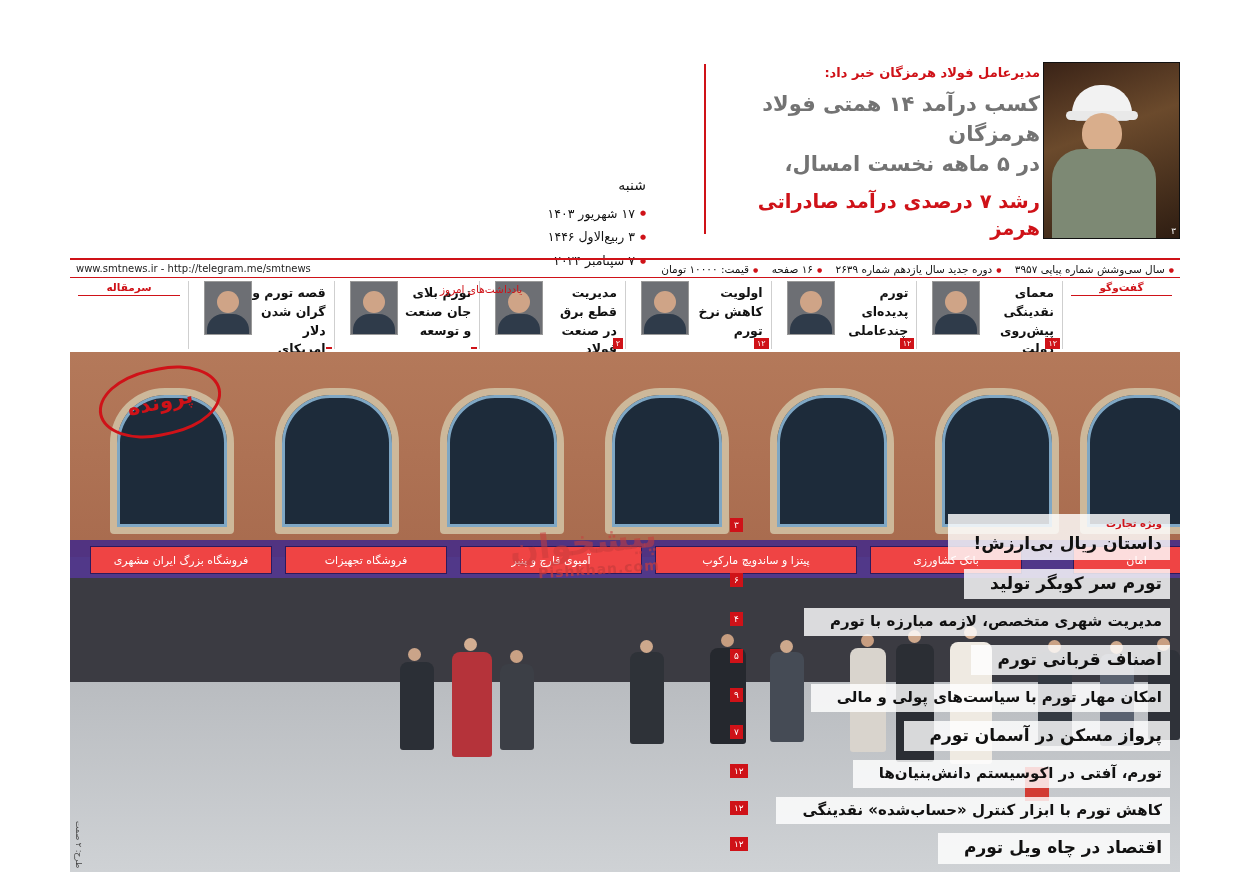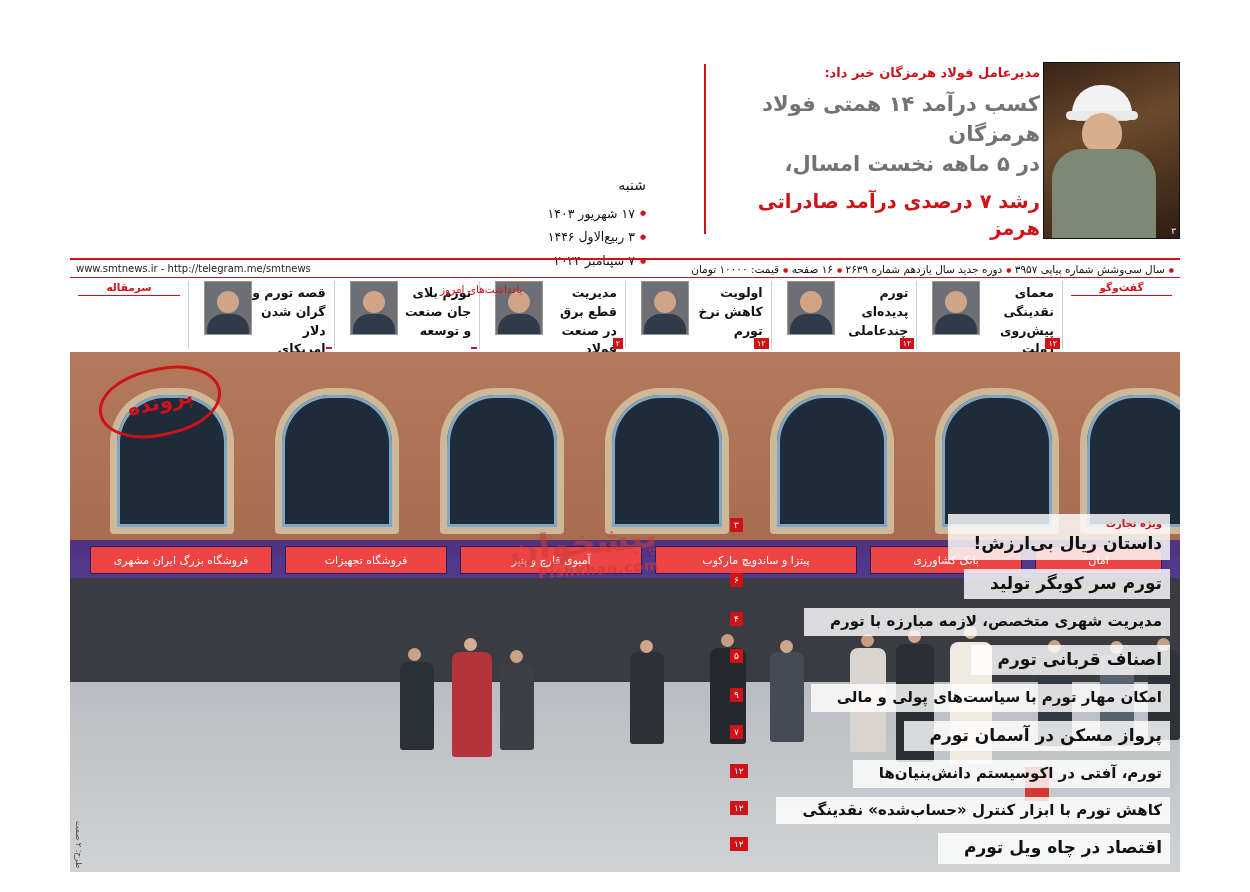--- a/index.html
+++ b/index.html
@@ -25,21 +25,21 @@
   .logo-top{position:absolute;right:0;top:18px;color:#cf1218;font-size:21px;font-weight:bold;direction:rtl;white-space:nowrap;}
   .logo-word{position:absolute;right:6px;top:40px;color:#e8121b;font-size:120px;font-weight:bold;line-height:1;letter-spacing:-4px;font-family:"DejaVu Sans",sans-serif;}
   .logo-sub{position:absolute;right:14px;top:176px;display:flex;gap:26px;direction:rtl;color:#e8121b;font-size:30px;font-weight:bold;}
   .date-block{position:absolute;right:534px;top:110px;text-align:right;direction:rtl;font-size:12.5px;color:#111;line-height:1.9;}
   .date-block .dow{font-size:14px;margin-bottom:3px;}
   .date-block .li:before{content:"\25CF";color:#cf1218;font-size:7px;vertical-align:middle;margin-left:5px;}
 
   
   .strip{position:absolute;left:70px;top:258px;width:1110px;height:20px;border-top:2px solid #cf1218;border-bottom:1px solid #cf1218;display:flex;align-items:center;justify-content:space-between;direction:rtl;font-size:10.5px;color:#111;padding:0 6px;box-sizing:border-box;}
   .strip .right{white-space:nowrap;}
-  .strip .right span{}
+  .strip .right span{margin-left:10px;}
   .strip .right .dot:before{content:"\25CF";color:#cf1218;font-size:6px;vertical-align:middle;margin-left:4px;}
   .strip .left{direction:ltr;font-size:10px;color:#222;}
 
   
   .teasers{position:absolute;left:70px;top:281px;width:1110px;height:68px;display:flex;direction:rtl;}
   .tz{position:relative;display:flex;flex-direction:row-reverse;align-items:flex-start;padding:0 8px;box-sizing:border-box;border-left:1px solid #cfcfcf;}
   .tz:last-child{border-left:none;}
   .tz .thumb{width:46px;height:52px;margin-right:0;margin-left:7px;background:#6d6f74;border:1px solid #999;position:relative;overflow:hidden;flex:0 0 auto;}
   .tz .thumb .f{position:absolute;left:12px;top:9px;width:22px;height:22px;background:#cfa487;border-radius:50%;}
   .tz .thumb .b{position:absolute;left:2px;top:32px;width:42px;height:22px;background:#2f3b4a;border-radius:16px 16px 0 0;}
@@ -196,21 +196,21 @@
       <div class="arch" style="left:865px"></div>
       <div class="arch" style="left:1010px"></div>
     </div>
 
     <div class="band"></div>
     <div class="sign" style="left:20px;width:180px">فروشگاه بزرگ ایران مشهری</div>
     <div class="sign" style="left:215px;width:160px">فروشگاه تجهیزات</div>
     <div class="sign" style="left:585px;width:200px">پیتزا و ساندویچ مارکوب</div>
     <div class="sign" style="left:390px;width:180px">آمیوی قارچ و پنیر</div>
     <div class="sign" style="left:800px;width:150px">بانک کشاورزی</div>
-    <div class="sign" style="left:965px;width:125px">امان</div>
+    <div class="sign" style="left:1003px;width:125px">امان</div>
 
     <div class="shops"></div>
     <div class="ground"></div>
 
     <div class="person" style="left:330px;top:310px;width:34px;height:88px;background:#2b2f36"></div>
     <div class="phead" style="left:338px;top:296px;background:#caa489"></div>
     <div class="person" style="left:382px;top:300px;width:40px;height:105px;background:#b5333a"></div>
     <div class="phead" style="left:394px;top:286px;background:#d3ae92"></div>
     <div class="person" style="left:430px;top:312px;width:34px;height:86px;background:#3c3f46"></div>
     <div class="phead" style="left:440px;top:298px;background:#c9a184"></div>

